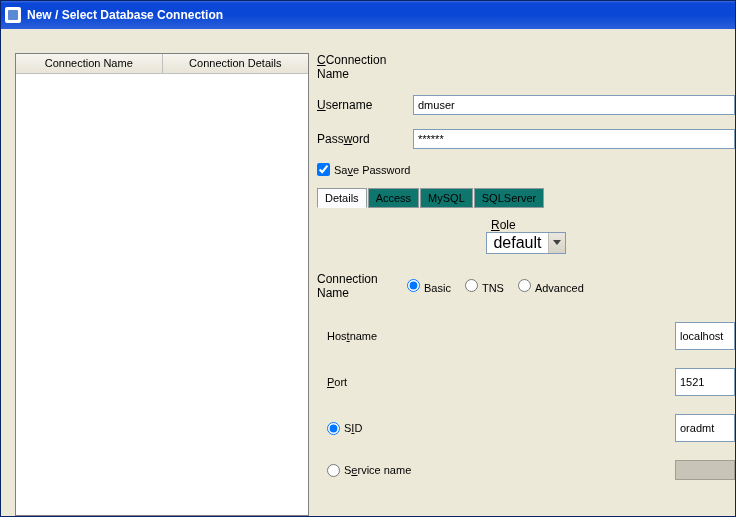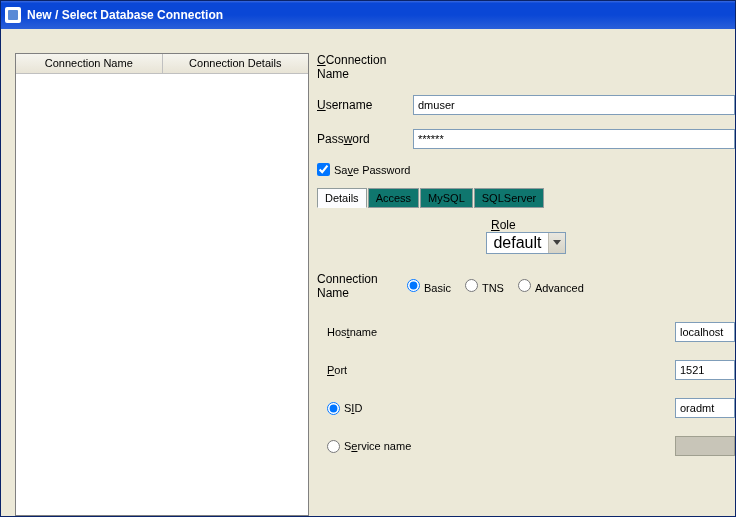--- a/index.html
+++ b/index.html
@@ -147,21 +147,21 @@
     align-items:center;
     margin-bottom:18px;
   }
   .sub-row .slabel{
     width: 84px;
     font-size:11px;
   }
   .sub-row .spacer{ flex:1; }
   .smallinput{
     width:60px;
-    height:20px;
+    height:28px;
     border:1px solid #7f9db9;
     padding:2px 4px;
     font-size:11px;
     font-family:Tahoma,Arial,sans-serif;
   }
   .disabled-input{
     width:60px;height:20px;
     background:#c8c5b8;
     border:1px solid #a0a090;
   }

